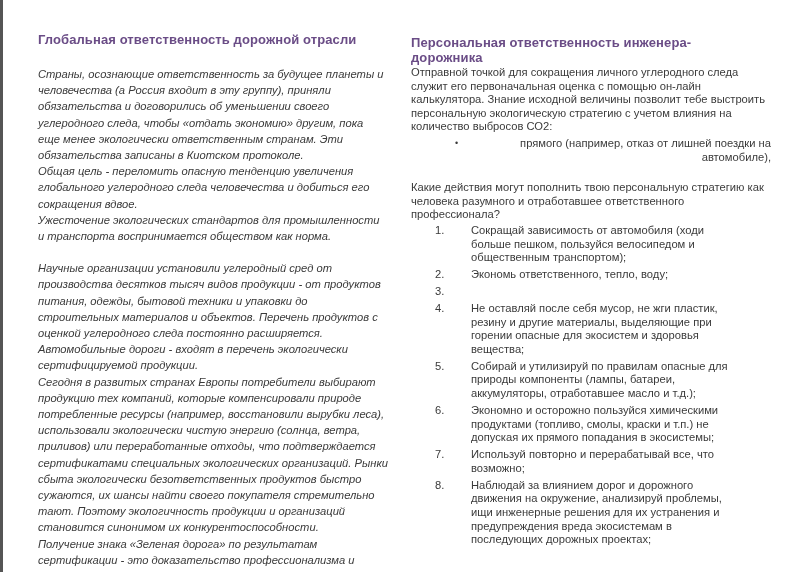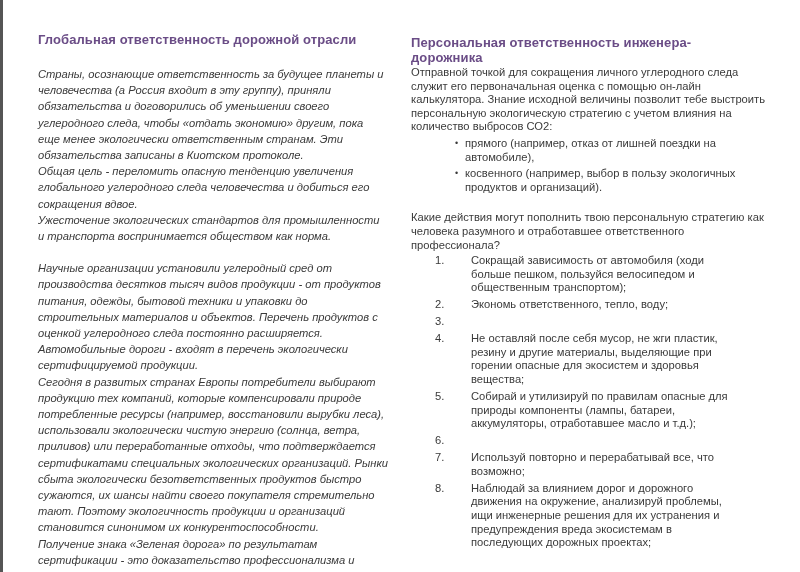--- a/index.html
+++ b/index.html
@@ -15,21 +15,21 @@
   h1 {
     margin: 0; font-weight: bold; font-size: 13px; color: #6a4c86; letter-spacing: 0.1px;
   }
   .col-left h1 { position: absolute; top: 32px; }
   .col-right h1 { position: absolute; top: 35px; line-height: 15px; width: 330px; }
   .body-l { position: absolute; top: 66px; font-size: 11.2px; line-height: 16.2px; }
   .body-l p { margin: 0; font-style: italic; }
   .gap { height: 16px; }
   .body-r { position: absolute; top: 66px; font-size: 11.2px; line-height: 13.6px; width: 360px; }
   .body-r p { margin: 0; }
-  ul.bul { list-style: none; margin: 3px 0 0 0; padding: 0 0 0 46px; }
+  ul.bul { list-style: none; margin: 3px 0 0 0; padding: 0 0 0 46px; text-align: right; }
   ul.bul li { position: relative; padding-left: 8px; margin-bottom: 3px; }
   ul.bul li::before { content: "\2022"; position: absolute; left: -2px; top: 0; font-size: 9px; }
   ol.rec { list-style: none; margin: 2px 0 0 0; padding: 0; }
   ol.rec li { display: flex; margin-bottom: 3.4px; }
   ol.rec .num { width: 48px; text-align: left; padding-left: 24px; box-sizing: border-box; flex: none; width: 60px; }
   ol.rec .txt { flex: 1; padding-right: 30px; }
   .rec-label { margin-top: 3px !important; }
 </style>
 </head>
 <body>
@@ -50,21 +50,20 @@
 
   </div>
 </section>
 
 <section class="col col-right">
   <h1>Персональная ответственность инженера-дорожника</h1>
   <div class="body-r">
     <p>Отправной точкой для сокращения личного углеродного следа служит его первоначальная оценка с помощью он-лайн калькулятора.  Знание исходной величины позволит тебе выстроить персональную экологическую стратегию с учетом влияния на количество выбросов СО2:</p>
     <ul class="bul">
       <li>прямого (например, отказ  от лишней поездки на автомобиле),</li>
-      <li>косвенного (например, выбор в пользу экологичных продуктов и организаций).</li>
     </ul>
     <div style="height:14px"></div>
     <p>Какие действия могут пополнить твою персональную стратегию как человека разумного и отработавшее ответственного профессионала?</p>
     <ol class="rec">
       <li>
           <span class="num">1.</span>
           <span class="txt">Сокращай зависимость от автомобиля (ходи больше пешком,  пользуйся велосипедом и общественным транспортом);</span>
         </li>
       <li>
           <span class="num">2.</span>
@@ -76,20 +75,21 @@
       <li>
           <span class="num">4.</span>
           <span class="txt">Не оставляй после себя мусор, не жги пластик, резину и другие материалы, выделяющие при горении опасные для экосистем и здоровья вещества;</span>
         </li>
       <li>
           <span class="num">5.</span>
           <span class="txt">Собирай и утилизируй по правилам опасные для природы компоненты (лампы, батареи, аккумуляторы, отработавшее масло и т.д.);</span>
         </li>
       <li>
           <span class="num">6.</span>
+          <span class="txt">Экономно и осторожно пользуйся химическими продуктами (топливо, смолы, краски и т.п.) не допуская их прямого попадания в экосистемы;</span>
         </li>
       <li>
           <span class="num">7.</span>
           <span class="txt">Используй повторно и перерабатывай все, что возможно;</span>
         </li>
       <li>
           <span class="num">8.</span>
           <span class="txt">Наблюдай за влиянием дорог и дорожного движения на окружение, анализируй проблемы, ищи инженерные решения для их устранения и предупреждения вреда экосистемам в последующих дорожных проектах;</span>
         </li>
 

